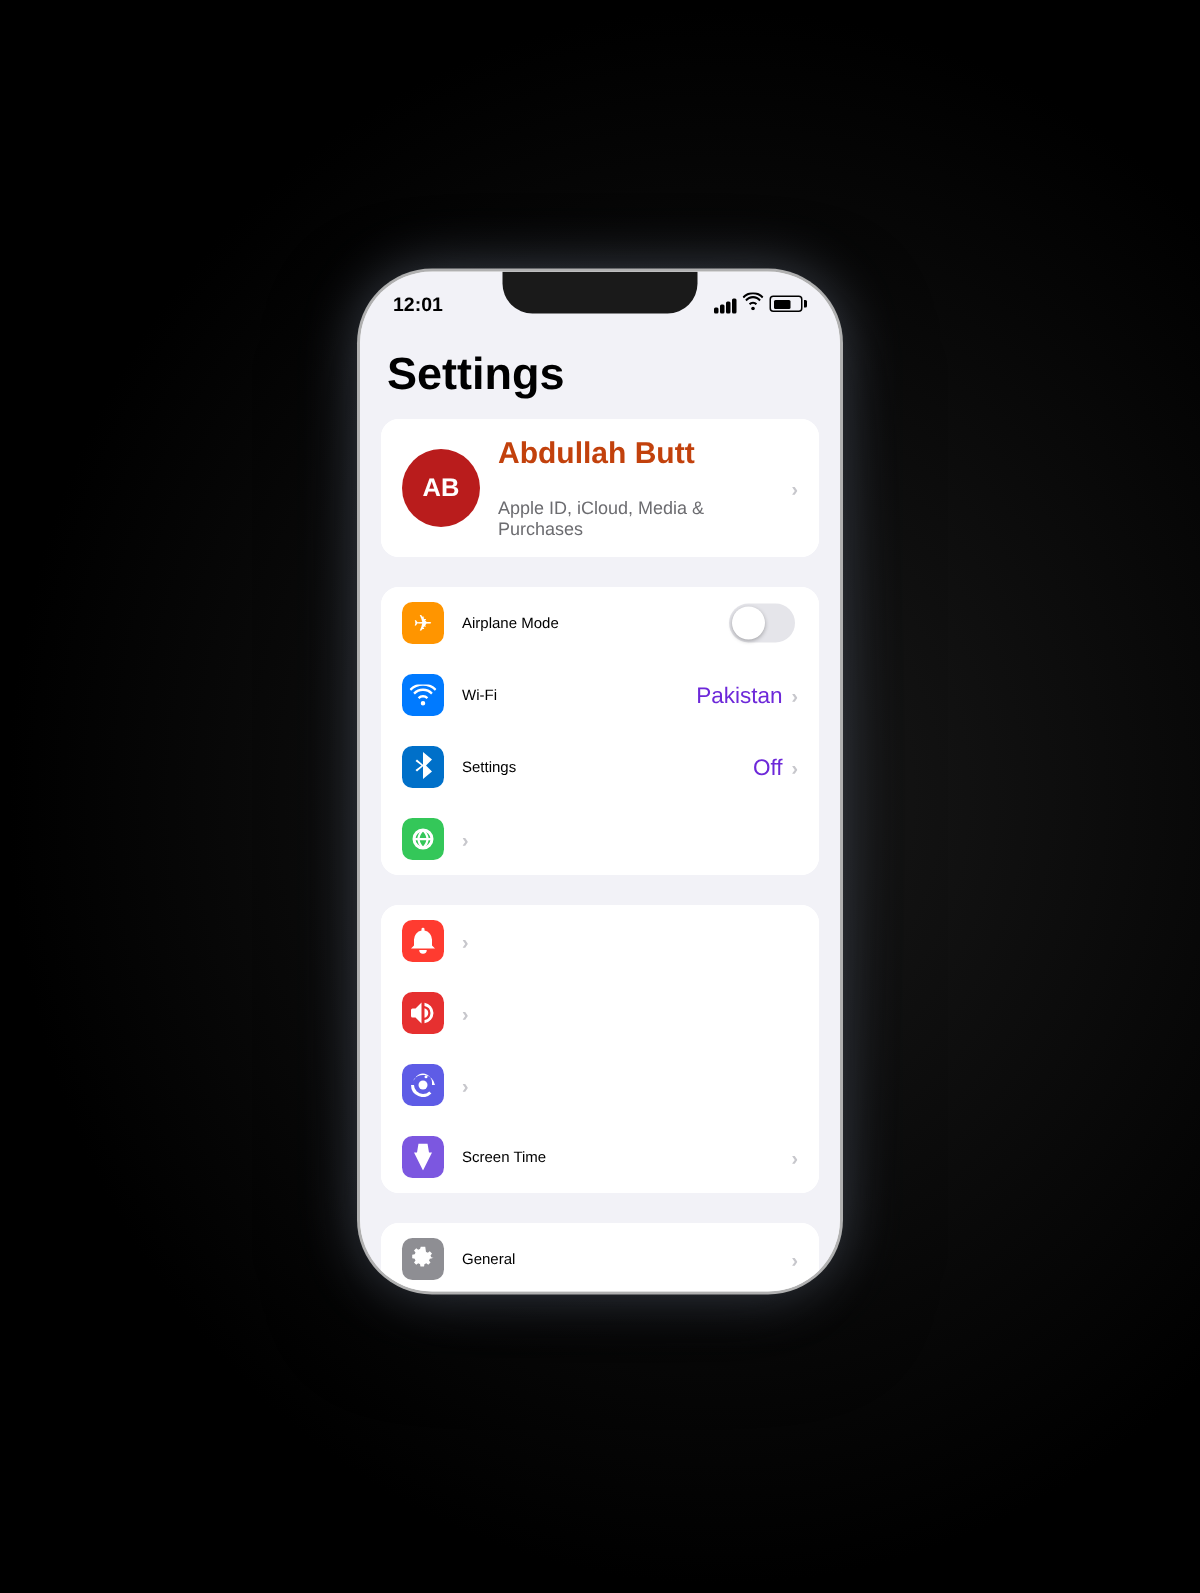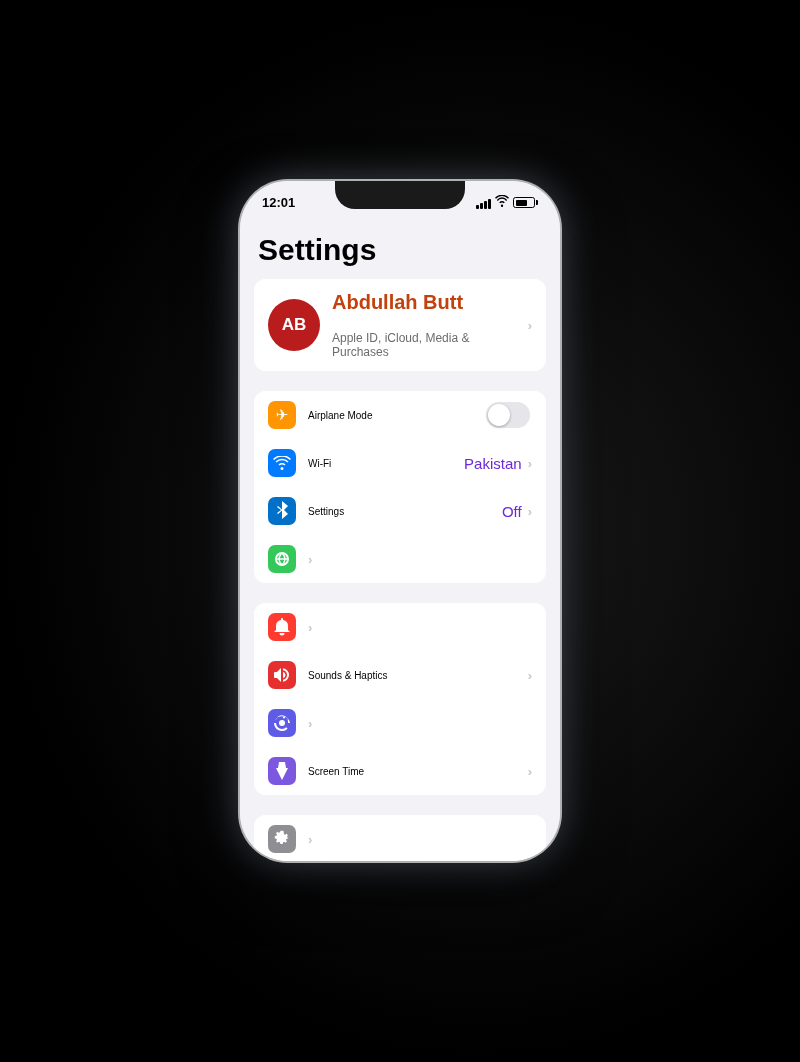--- a/index.html
+++ b/index.html
@@ -384,21 +384,20 @@
         </div>
 
         <div class="settings-row">
           <div class="row-icon icon-red-dark">
             <svg width="16" height="16" viewBox="0 0 16 16" fill="white">
               <path d="M3 5H1a1 1 0 0 0-1 1v4a1 1 0 0 0 1 1h2l4 4V1L3 5z"></path>
               <path d="M11.5 8A3.5 3.5 0 0 0 9 4.78v6.44A3.5 3.5 0 0 0 11.5 8z"></path>
               <path d="M9 1.23v2.06A5 5 0 0 1 13 8a5 5 0 0 1-4 4.71v2.06A7 7 0 0 0 15 8 7 7 0 0 0 9 1.23z"></path>
             </svg>
           </div>
-          <span class="row-label">Sounds &amp; Haptics</span>
           <span class="chevron">›</span>
         </div>
 
         <div class="settings-row">
           <div class="row-icon icon-purple-dark">
             <svg width="16" height="16" viewBox="0 0 16 16" fill="white">
               <path d="M14 6.5A6 6 0 0 0 2.5 4l-1.4 1.4A8 8 0 0 1 16 8h-2a6 6 0 0 0-0 0z"></path>
               <path d="M2 8a6 6 0 0 0 6 6 6 6 0 0 0 4.2-1.7l1.4 1.4A8 8 0 0 1 0 8H2z"></path>
               <path d="M8 5a3 3 0 1 1 0 6A3 3 0 0 1 8 5z"></path>
               <path d="M10 3.5a1 1 0 1 0 0-2 1 1 0 0 0 0 2z"></path>
@@ -419,19 +418,20 @@
 
       </div>
 
       <div class="settings-section">
         <div class="settings-row">
           <div class="row-icon icon-gray">
             <svg width="18" height="18" viewBox="0 0 18 18" fill="white">
               <path d="M9 6a3 3 0 1 0 0 6A3 3 0 0 0 9 6zm7.2 2.1l-1.7-.3a5.7 5.7 0 0 0-.5-1.2l1-1.3-1.5-1.5-1.3 1a5.7 5.7 0 0 0-1.2-.5L10.5.8h-3l-.5 1.5a5.7 5.7 0 0 0-1.2.5l-1.3-1L3 3.3l1 1.3a5.7 5.7 0 0 0-.5 1.2l-1.7.3v2.4l1.7.3c.1.4.3.8.5 1.2L3 11.3l1.5 1.5 1.3-1c.4.2.8.4 1.2.5l.3 1.7h2.4l.3-1.7c.4-.1.8-.3 1.2-.5l1.3 1 1.5-1.5-1-1.3c.2-.4.4-.8.5-1.2l1.7-.3V8.1z"></path>
             </svg>
           </div>
+          <span class="row-label">General</span>
           <span class="chevron">›</span>
         </div>
       </div>
 
     </div>
   </div>
 </div>
 
 </body></html>

